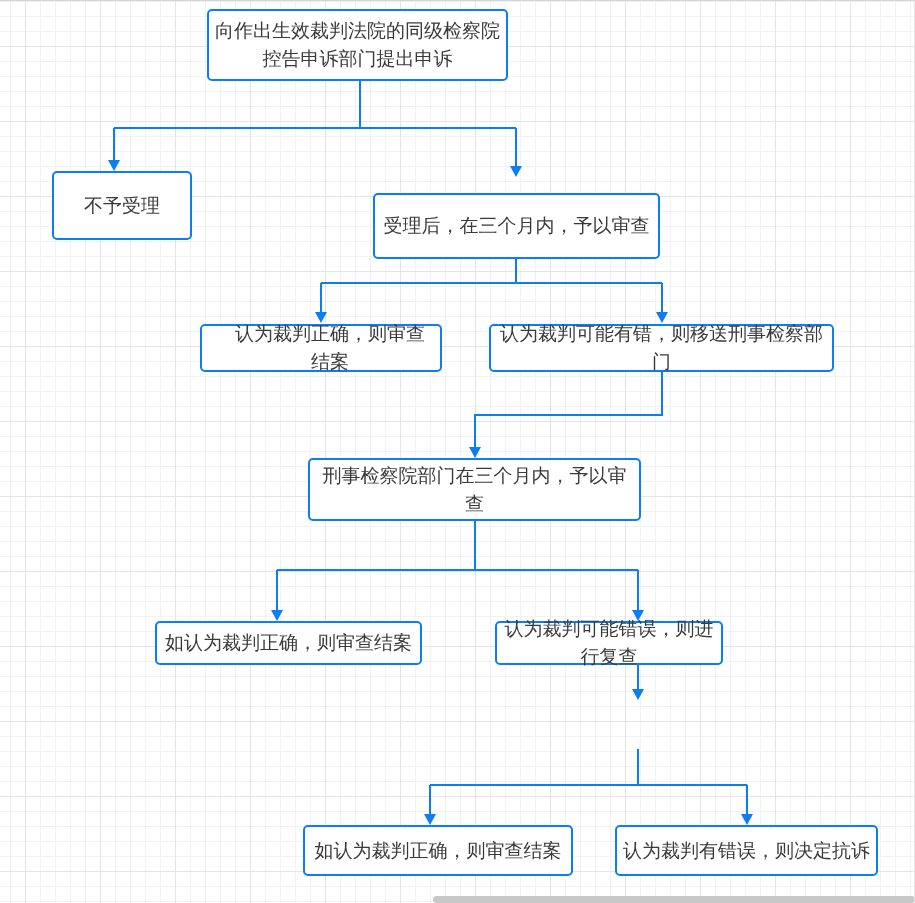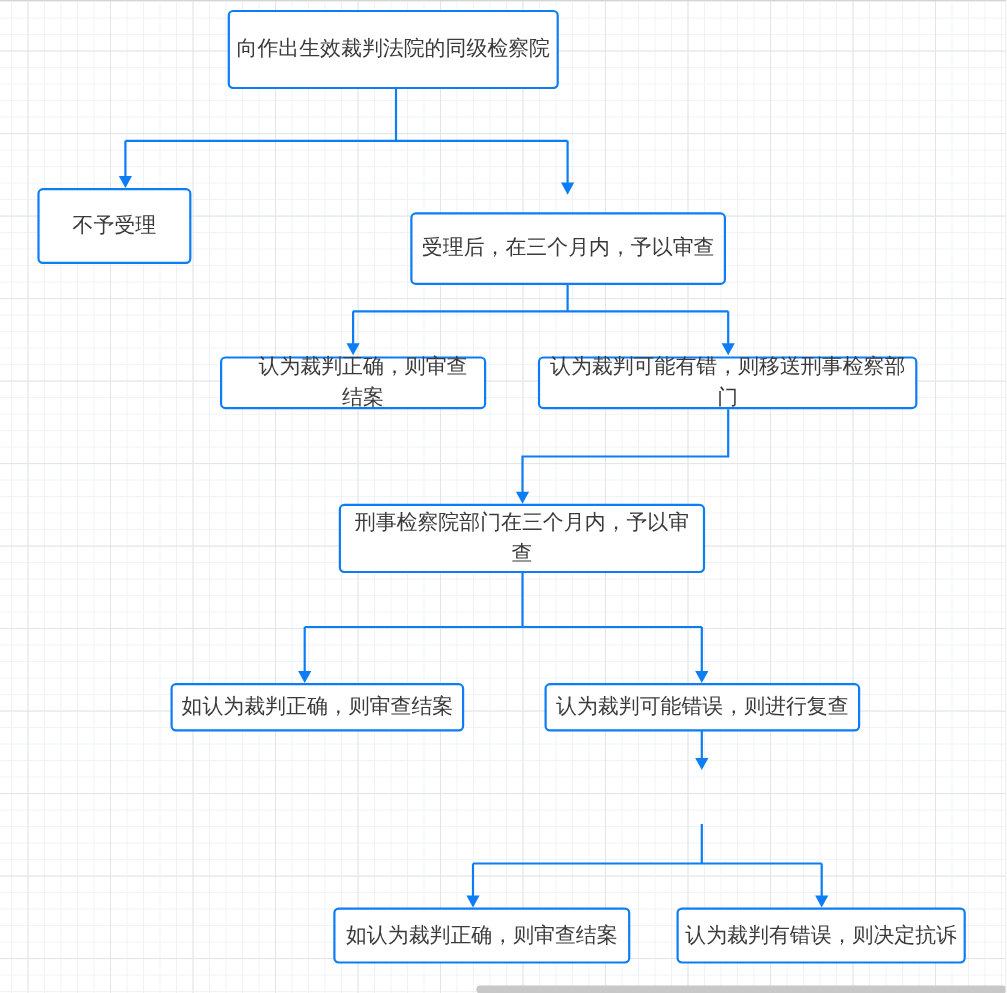--- a/index.html
+++ b/index.html
@@ -98,23 +98,24 @@
     <path class="connector" d="M638 663 V691"></path>
     <path class="arrowhead" d="M632 688 L644 688 L638 699 Z"></path>
 
     <path class="connector" d="M638 748 V784 M430 784 H747 M430 784 V816 M747 784 V816"></path>
     <path class="arrowhead" d="M424 813 L436 813 L430 824 Z"></path>
     <path class="arrowhead" d="M741 813 L753 813 L747 824 Z"></path>
   </svg>
 
   <div class="node" style="left:207px; top:8px; width:301px; height:72px;">
     <span>向作出生效裁判法院的同级检察院</span>
+    <span>控告申诉部门提出申诉</span>
   </div>
 
-  <div class="node" style="left:34px; top:170px; width:140px; height:69px;">
+  <div class="node" style="left:52px; top:170px; width:140px; height:69px;">
     <span>不予受理</span>
   </div>
 
   <div class="node" style="left:373px; top:176px; width:287px; height:66px;margin-top:16px;">
     <span>受理后，在三个月内，予以审查</span>
   </div>
 
   <div class="node" style="left:200px; top:323px; width:242px; height:48px;padding-left:24px;">
     <span>认为裁判正确，则审查结案</span>
   </div>
@@ -124,21 +125,21 @@
   </div>
 
   <div class="node" style="left:308px; top:457px; width:333px; height:63px;">
     <span>刑事检察院部门在三个月内，予以审查</span>
   </div>
 
   <div class="node" style="left:155px; top:620px; width:267px; height:44px;">
     <span>如认为裁判正确，则审查结案</span>
   </div>
 
-  <div class="node" style="left:495px; top:620px; width:287px; height:44px;">
+  <div class="node" style="left:495px; top:620px; width:228px; height:44px;">
     <span>认为裁判可能错误，则进行复查</span>
   </div>
 
 
   <div class="node" style="left:303px; top:824px; width:270px; height:51px;">
     <span>如认为裁判正确，则审查结案</span>
   </div>
 
   <div class="node" style="left:615px; top:824px; width:263px; height:51px;">
     <span>认为裁判有错误，则决定抗诉</span>

